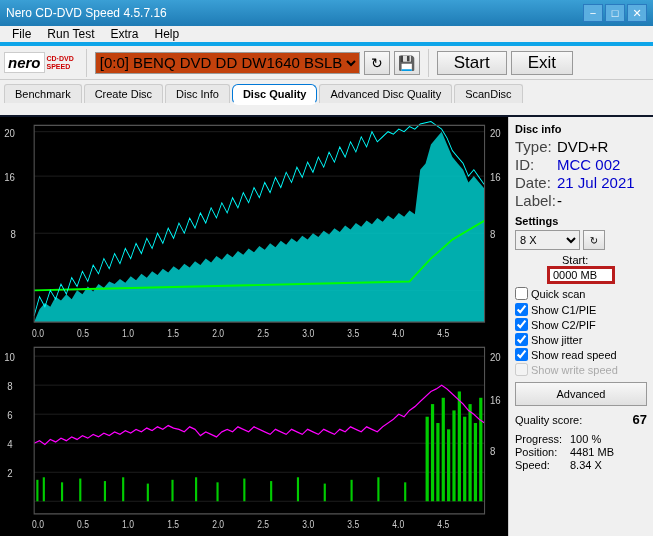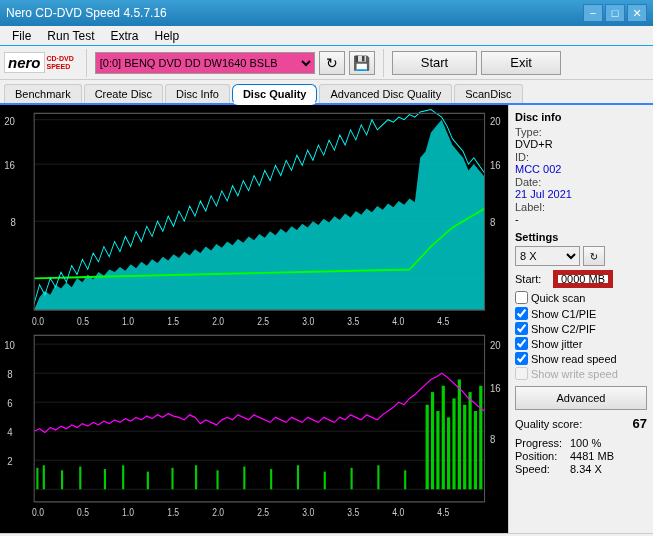--- a/index.html
+++ b/index.html
@@ -43,21 +43,21 @@
       cursor: pointer;
     }
 
     
     .menu-bar {
       background: #f0f0f0;
       height: 20px;
       display: flex;
       align-items: center;
       padding: 0 4px;
-      border-bottom: 1px solid #0ea5e9;
+      border-bottom: 4px solid #0ea5e9;
     }
     .menu-item {
       padding: 2px 8px;
       font-size: 12px;
       cursor: pointer;
     }
 
     
     .toolbar {
       background: #f0f0f0;
@@ -68,29 +68,29 @@
       gap: 4px;
       border-bottom: 1px solid #ccc;
     }
     .logo-area {
       display: flex;
       align-items: center;
       margin-right: 4px;
     }
     .drive-select {
       height: 22px;
-      font-size: 11px;
+      font-size: 15px;
       min-width: 220px;
       border: 1px solid #999;
-      background: #ec4899;
+      background: #c2410c;
     }
     .toolbar-btn {
       height: 24px;
-      padding: 0 28px;
-      font-size: 13px;
+      padding: 0 16px;
+      font-size: 17px;
       border: 1px solid #999;
       background: linear-gradient(to bottom, #f8f8f8, #e0e0e0);
       cursor: pointer;
     }
     .toolbar-icon-btn {
       width: 26px;
       height: 24px;
       border: 1px solid #999;
       background: linear-gradient(to bottom, #f8f8f8, #e0e0e0);
       cursor: pointer;
@@ -98,22 +98,22 @@
       align-items: center;
       justify-content: center;
       font-size: 14px;
     }
 
     
     .tabs {
       display: flex;
       align-items: flex-end;
       background: #f0f0f0;
-      padding: 4px 4px 0 4px;
-      border-bottom: 2px solid #3b82f6;
+      padding: 4px 4px 12px 4px;
+      border-bottom: 2px solid #0f172a;
     }
     .tab {
       padding: 3px 10px;
       font-size: 11px;
       cursor: pointer;
       border: 1px solid #ccc;
       border-bottom: none;
       background: #e8e8e8;
       margin-right: 2px;
       border-radius: 3px 3px 0 0;
@@ -154,23 +154,22 @@
 
     
     .section-title {
       font-weight: bold;
       font-size: 11px;
       margin-bottom: 3px;
       color: #000;
     }
     .info-row {
       display: flex;
-      font-size: 11px;
+      font-size: 15px;
       margin-bottom: 1px;
-      flex-direction: column;
     }
     .info-label {
       width: 42px;
       color: #444;
     }
     .info-value {
       color: #000;
       font-weight: normal;
     }
     .info-value.blue { color: #0000cc; }
@@ -183,32 +182,33 @@
       gap: 3px;
       margin-bottom: 4px;
     }
     .speed-select {
       height: 20px;
       font-size: 11px;
       width: 65px;
       border: 1px solid #999;
     }
     .input-field {
-      width: 60px;
+      width: 68px;
       height: 18px;
       font-size: 11px;
-      border: 5px solid #b91c1c;
+      border: 3px solid #b91c1c;
       padding: 1px 3px;
       background: white;
     }
     .input-row {
       display: flex;
       align-items: center;
       margin-bottom: 3px;
       font-size: 11px;
+      flex-direction: column;
     }
     .input-row label {
       width: 38px;
     }
 
     
     .checkbox-row {
       display: flex;
       align-items: center;
       gap: 3px;

